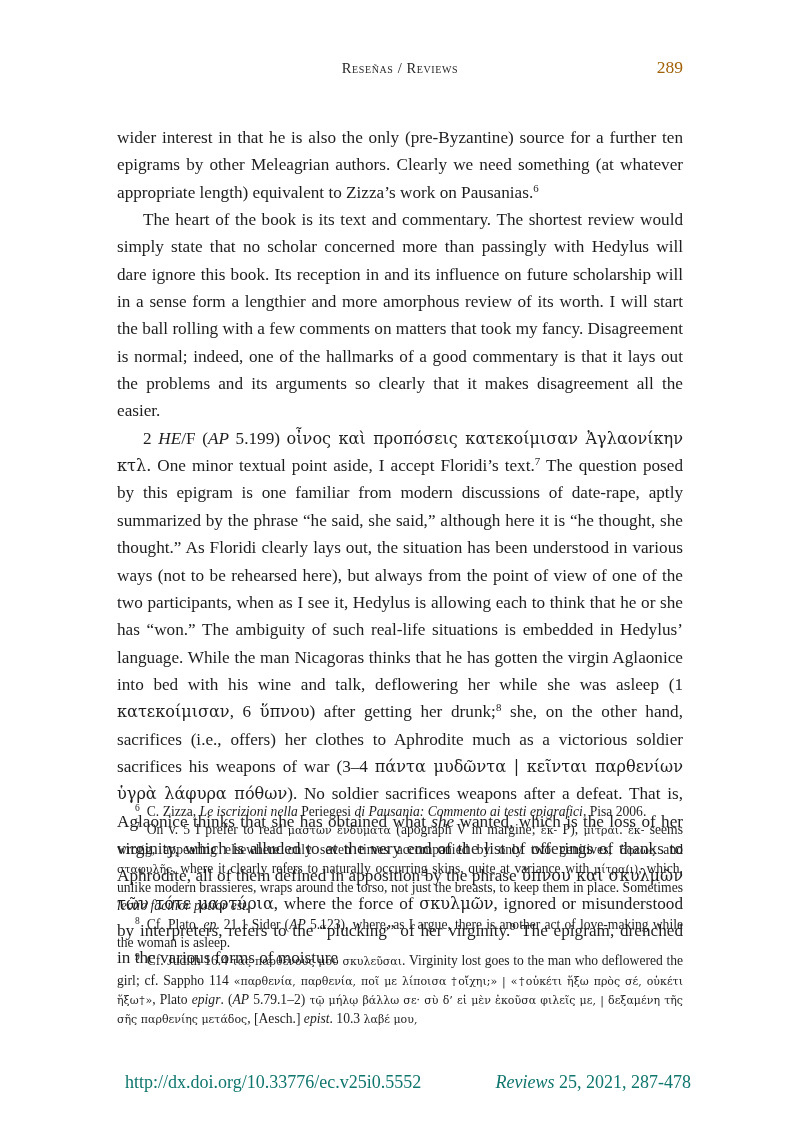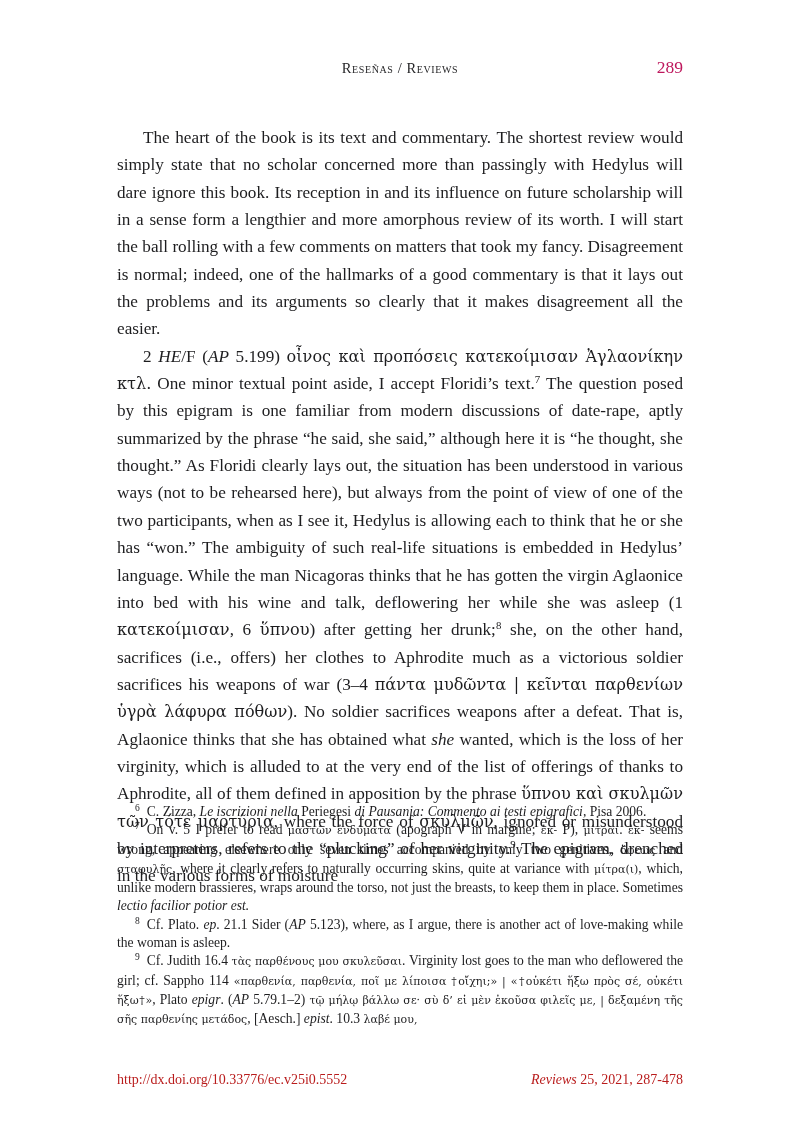--- a/index.html
+++ b/index.html
@@ -34,21 +34,21 @@
     font-variant: small-caps;
     font-size: 14.5px;
     letter-spacing: 0.6px;
     color: #262628;
   }
   .running-head-folio {
     position: absolute;
     right: 0;
     top: -3px;
     font-size: 17.5px;
-    color: #be185d;
+    color: #a16207;
   }
 
   
   .body-block {
     position: absolute;
     left: 117px;
     top: 108px;
     width: 566px;
   }
   .body-block p {
@@ -100,26 +100,26 @@
   .footnotes p.fn {
     text-indent: 18px;
   }
   .footnotes .gk {
     font-size: 11px;
   }
 
   
   .footer {
     position: absolute;
-    left: 117px;
+    left: 125px;
     top: 1056px;
     width: 566px;
     height: 20px;
-    font-size: 14px;
-    color: #b91c1c;
+    font-size: 18px;
+    color: #0f766e;
   }
   .footer-doi {
     position: absolute;
     left: 0;
     top: 0;
     white-space: nowrap;
   }
   .footer-cite {
     position: absolute;
     right: 0;
@@ -132,20 +132,21 @@
 
 <div class="page">
 
   <div class="running-head">
     <div class="running-head-title">Reseñas / Reviews</div>
     <div class="running-head-folio">289</div>
   </div>
 
   <div class="body-block">
 
+    <p><span>wider interest in that he is also the only (pre-Byzantine) source for a further ten epigrams by other Meleagrian authors. Clearly we need something (at whatever appropriate length) equivalent to Zizza’s work on Pausanias.</span><sup>6</sup></p>
 
     <p class="indent">The heart of the book is its text and commentary. The shortest review would simply state that no scholar concerned more than passingly with Hedylus will dare ignore this book. Its reception in and its influence on future scholarship will in a sense form a lengthier and more amorphous review of its worth. I will start the ball rolling with a few comments on matters that took my fancy.  Disagreement is normal; indeed, one of the hallmarks of a good commentary is that it lays out the problems and its arguments so clearly that it makes disagreement all the easier.</p>
 
     <p class="indent"><span>2</span> <i>HE</i><span>/F</span> (<i>AP</i> <span>5.199</span>) <span class="gk">οἶνος καὶ προπόσεις κατεκοίμισαν Ἀγλαονίκην κτλ.</span> <span>One minor textual point aside, I accept Floridi’s text.</span><sup>7</sup><span> The question posed by this epigram is one familiar from modern discussions of date-rape, aptly summarized by the phrase “he said, she said,” although here it is “he thought, she thought.” As Floridi clearly lays out, the situation has been understood in various ways (not to be rehearsed here), but always from the point of view of one of the two participants, when as I see it, Hedylus is allowing each to think that he or she has “won.” The ambiguity of such real-life situations is embedded in Hedylus’ language. While the man Nicagoras thinks that he has gotten the virgin Aglaonice into bed with his wine and talk, deflowering her while she was asleep (1 </span><span class="gk">κατεκοίμισαν</span><span>, 6 </span><span class="gk">ὕπνου</span><span>) after getting her drunk;</span><sup>8</sup><span> she, on the other hand, sacrifices (i.e., offers) her clothes to Aphrodite much as a victorious soldier sacrifices his weapons of war (3–4 </span><span class="gk">πάντα μυδῶντα | κεῖνται παρθενίων ὑγρὰ λάφυρα πόθων</span><span>). No soldier sacrifices weapons after a defeat. That is, Aglaonice thinks that she has obtained what </span><i>she</i><span> wanted, which is the loss of her virginity, which is alluded to at the very end of the list of offerings of thanks to Aphrodite, all of them defined in apposition by the phrase </span><span class="gk">ὕπνου καὶ σκυλμῶν τῶν τότε μαρτύρια</span><span>, where the force of </span><span class="gk">σκυλμῶν</span><span>, ignored or misunderstood by interpreters, refers to the “plucking” of her virginity.</span><sup>9</sup><span>  The epigram, drenched in the various forms of moisture</span></p>
 
   </div>
 
   <div class="footnotes">
 
     <p class="fn"><span class="fn-marker">6</span><span>C. Zizza, </span><i>Le iscrizioni nella </i><span>Periegesi</span><i> di Pausania: Commento ai testi epigrafici</i><span>, Pisa 2006.</span></p>

